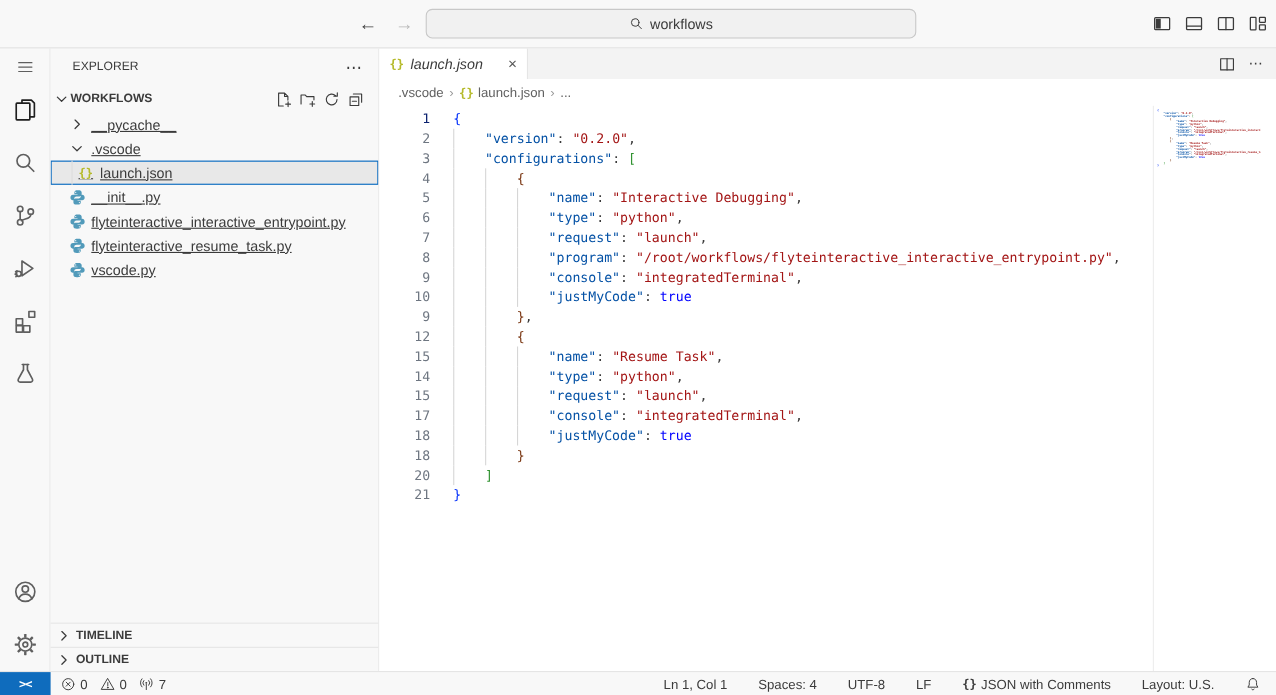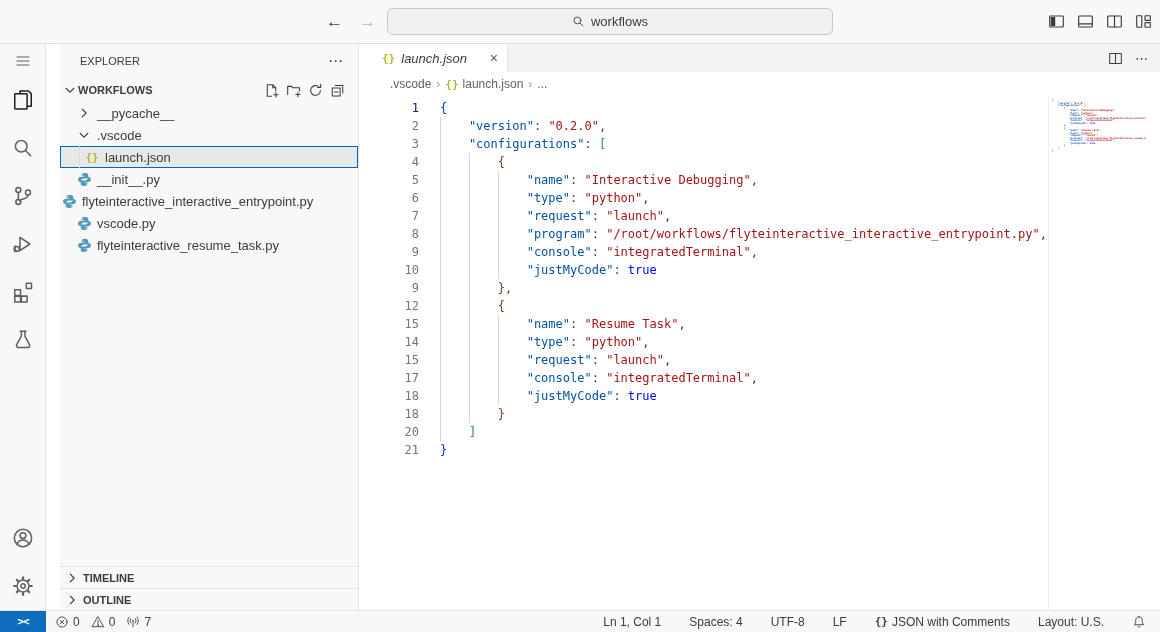--- a/index.html
+++ b/index.html
@@ -16,39 +16,39 @@
   .nav { position:absolute; left:326px; top:0; height:43px; display:flex; align-items:center; gap:16px; }
   .nav .arrow { font-size:17px; color:#3b3b3b; cursor:default; }
   .nav .arrow.disabled { color:#b8b8b8; }
   .cmdcenter { position:absolute; left:387px; top:8px; width:446px; height:27px;
     background:#f1f1f1; border:1px solid #c8c8c8; border-radius:6px;
     display:flex; align-items:center; justify-content:center; gap:6px; color:#3b3b3b; font-size:13px; }
   .layouticons { position:absolute; right:8px; top:0; height:43px; display:flex; align-items:center; gap:12px; color:#3b3b3b; }
   .layouticons .li { width:17px; height:17px; }
 
   
-  .main { flex:1; display:flex; min-height:0;gap:14px; }
+  .main { flex:1; display:flex; min-height:0; }
 
   .activitybar { width:46px; flex:none; background:#f8f8f8; border-right:1px solid #e5e5e5;
     display:flex; flex-direction:column; align-items:center; }
   .ab-item { width:46px; height:48px; display:flex; align-items:center; justify-content:center; color:#5f5f5f; }
   .ab-item.menu { height:30px; margin-top:2px; }
   .ab-item.active { color:#1f1f1f; }
   .ab-spacer { flex:1; }
 
   .sidebar { width:299px; flex:none; background:#f8f8f8; border-right:1px solid #e5e5e5;
     display:flex; flex-direction:column; min-height:0; }
   .sb-header { height:34px; flex:none; display:flex; align-items:center; padding:0 14px 0 20px; }
   .sb-title { font-size:11px; color:#3b3b3b; flex:1; }
   .sb-more { font-size:15px; color:#3b3b3b; letter-spacing:1px; }
   .sb-section { height:24px; flex:none; display:flex; align-items:center; padding-left:2px; }
   .sb-section .label { font-size:11px; font-weight:700; flex:1; color:#3b3b3b; }
   .sb-actions { display:flex; gap:7px; margin-right:13px; color:#3b3b3b; }
   .tree { flex:1; min-height:0; overflow:hidden; }
-  .trow { height:22px; display:flex; align-items:center; font-size:13px; color:#3b3b3b; border:1px solid transparent; }
+  .trow { height:22px; display:flex; align-items:center; font-size:13px; color:#3b3b3b; border:1px solid transparent;text-decoration:underline; }
   .trow .tw { display:flex; align-items:center; gap:5px; white-space:nowrap; }
   .trow.selected { background:#e8e8e8; border:1px solid #0067c0; }
   .tguide { width:1px; height:22px; background:#dcdcdc; margin-right:0; flex:none; }
   .ticon { width:16px; height:16px; flex:none; display:flex; align-items:center; justify-content:center; }
   .braces { font-family:"DejaVu Sans Mono", monospace; font-weight:700; font-size:11px; }
   .panel { height:22px; flex:none; border-top:1px solid #e5e5e5; display:flex; align-items:center; padding-left:4px; gap:3px; color:#3b3b3b; }
   .panel .plabel { font-size:11px; font-weight:700; }
 
   
   .editor { flex:1; min-width:0; display:flex; flex-direction:column; background:#ffffff; }
@@ -295,21 +295,21 @@
                 <path fill="currentColor" stroke="none" d="M7.9 1.1c-1.7 0-3 .6-3 2.1v1.6h3.1v.5H3.5C2.1 5.3 1.1 6.4 1.1 8s1 2.7 2.4 2.7h1.3V9.1c0-1.2 1-2.1 2.2-2.1h3c1.1 0 2-.9 2-2V3.2c0-1.5-1.4-2.1-3.2-2.1z"></path>
                 <circle cx="6.2" cy="3" r="0.6" fill="#f8f8f8" stroke="none"></circle>
                 <path fill="currentColor" stroke="none" d="M8.1 14.9c1.7 0 3-.6 3-2.1v-1.6H8v-.5h4.5c1.4 0 2.4-1.1 2.4-2.7s-1-2.7-2.4-2.7h-1.3v1.6c0 1.2-1 2.1-2.2 2.1h-3c-1.1 0-2 .9-2 2v1.8c0 1.5 1.4 2.1 3.2 2.1z"></path>
                 <circle cx="9.8" cy="13" r="0.6" fill="#f8f8f8" stroke="none"></circle>
               </svg>
             </span>
             <span>__init__.py</span>
           </span>
         </div>
         <div class="trow">
-          <span class="tw" style="">
+          <span class="tw" style="padding-left: 15px;">
             <span class="ticon" style="color: rgb(81, 154, 186);">
               <svg viewBox="0 0 16 16" width="15" height="15" fill="none" stroke="currentColor" stroke-width="1.1" stroke-linecap="round" stroke-linejoin="round">
                 <path fill="currentColor" stroke="none" d="M7.9 1.1c-1.7 0-3 .6-3 2.1v1.6h3.1v.5H3.5C2.1 5.3 1.1 6.4 1.1 8s1 2.7 2.4 2.7h1.3V9.1c0-1.2 1-2.1 2.2-2.1h3c1.1 0 2-.9 2-2V3.2c0-1.5-1.4-2.1-3.2-2.1z"></path>
                 <circle cx="6.2" cy="3" r="0.6" fill="#f8f8f8" stroke="none"></circle>
                 <path fill="currentColor" stroke="none" d="M8.1 14.9c1.7 0 3-.6 3-2.1v-1.6H8v-.5h4.5c1.4 0 2.4-1.1 2.4-2.7s-1-2.7-2.4-2.7h-1.3v1.6c0 1.2-1 2.1-2.2 2.1h-3c-1.1 0-2 .9-2 2v1.8c0 1.5 1.4 2.1 3.2 2.1z"></path>
                 <circle cx="9.8" cy="13" r="0.6" fill="#f8f8f8" stroke="none"></circle>
               </svg>
             </span>
             <span>flyteinteractive_interactive_entrypoint.py</span>
           </span>
@@ -317,34 +317,34 @@
         <div class="trow">
           <span class="tw" style="padding-left: 15px;">
             <span class="ticon" style="color: rgb(81, 154, 186);">
               <svg viewBox="0 0 16 16" width="15" height="15" fill="none" stroke="currentColor" stroke-width="1.1" stroke-linecap="round" stroke-linejoin="round">
                 <path fill="currentColor" stroke="none" d="M7.9 1.1c-1.7 0-3 .6-3 2.1v1.6h3.1v.5H3.5C2.1 5.3 1.1 6.4 1.1 8s1 2.7 2.4 2.7h1.3V9.1c0-1.2 1-2.1 2.2-2.1h3c1.1 0 2-.9 2-2V3.2c0-1.5-1.4-2.1-3.2-2.1z"></path>
                 <circle cx="6.2" cy="3" r="0.6" fill="#f8f8f8" stroke="none"></circle>
                 <path fill="currentColor" stroke="none" d="M8.1 14.9c1.7 0 3-.6 3-2.1v-1.6H8v-.5h4.5c1.4 0 2.4-1.1 2.4-2.7s-1-2.7-2.4-2.7h-1.3v1.6c0 1.2-1 2.1-2.2 2.1h-3c-1.1 0-2 .9-2 2v1.8c0 1.5 1.4 2.1 3.2 2.1z"></path>
                 <circle cx="9.8" cy="13" r="0.6" fill="#f8f8f8" stroke="none"></circle>
               </svg>
             </span>
-            <span>vscode.py</span>
+            <span>flyteinteractive_resume_task.py</span>
           </span>
         </div>
         <div class="trow">
           <span class="tw" style="padding-left: 15px;">
             <span class="ticon" style="color: rgb(81, 154, 186);">
               <svg viewBox="0 0 16 16" width="15" height="15" fill="none" stroke="currentColor" stroke-width="1.1" stroke-linecap="round" stroke-linejoin="round">
                 <path fill="currentColor" stroke="none" d="M7.9 1.1c-1.7 0-3 .6-3 2.1v1.6h3.1v.5H3.5C2.1 5.3 1.1 6.4 1.1 8s1 2.7 2.4 2.7h1.3V9.1c0-1.2 1-2.1 2.2-2.1h3c1.1 0 2-.9 2-2V3.2c0-1.5-1.4-2.1-3.2-2.1z"></path>
                 <circle cx="6.2" cy="3" r="0.6" fill="#f8f8f8" stroke="none"></circle>
                 <path fill="currentColor" stroke="none" d="M8.1 14.9c1.7 0 3-.6 3-2.1v-1.6H8v-.5h4.5c1.4 0 2.4-1.1 2.4-2.7s-1-2.7-2.4-2.7h-1.3v1.6c0 1.2-1 2.1-2.2 2.1h-3c-1.1 0-2 .9-2 2v1.8c0 1.5 1.4 2.1 3.2 2.1z"></path>
                 <circle cx="9.8" cy="13" r="0.6" fill="#f8f8f8" stroke="none"></circle>
               </svg>
             </span>
-            <span>flyteinteractive_resume_task.py</span>
+            <span>vscode.py</span>
           </span>
         </div>
       </div>
     <div class="panel">
       <span class="ticon" id="timeline-chevron">
           <svg viewBox="0 0 16 16" width="14" height="14" fill="none" stroke="currentColor" stroke-width="1.3" stroke-linecap="round" stroke-linejoin="round">
             <path d="M6 3.6 10.4 8 6 12.4"></path>
           </svg>
         </span>
       <span class="plabel">TIMELINE</span>

